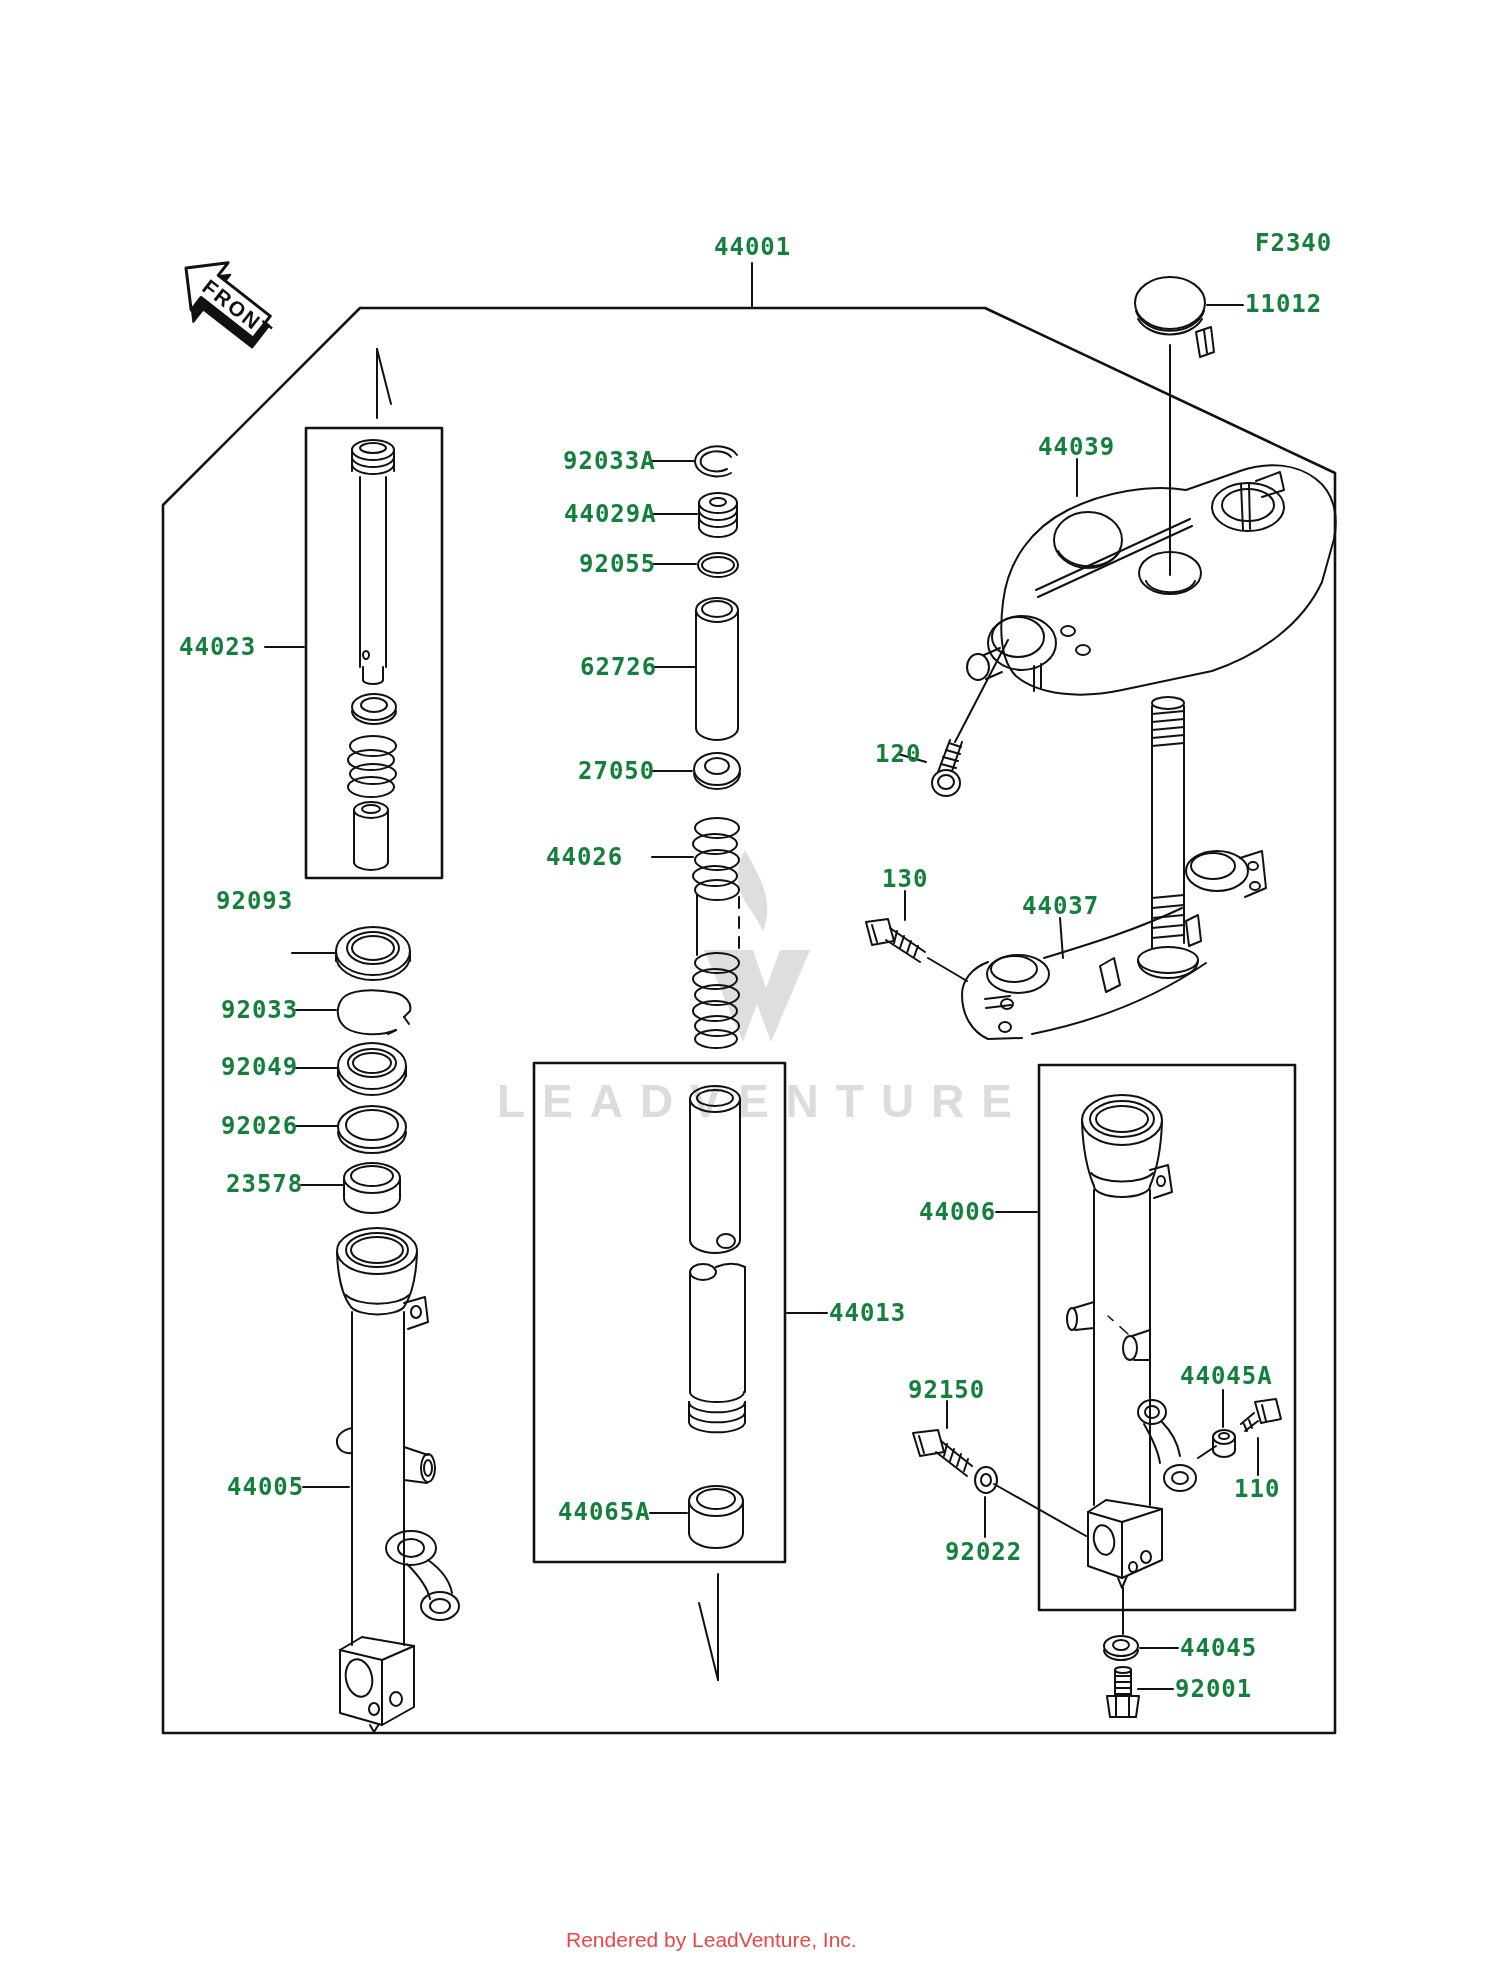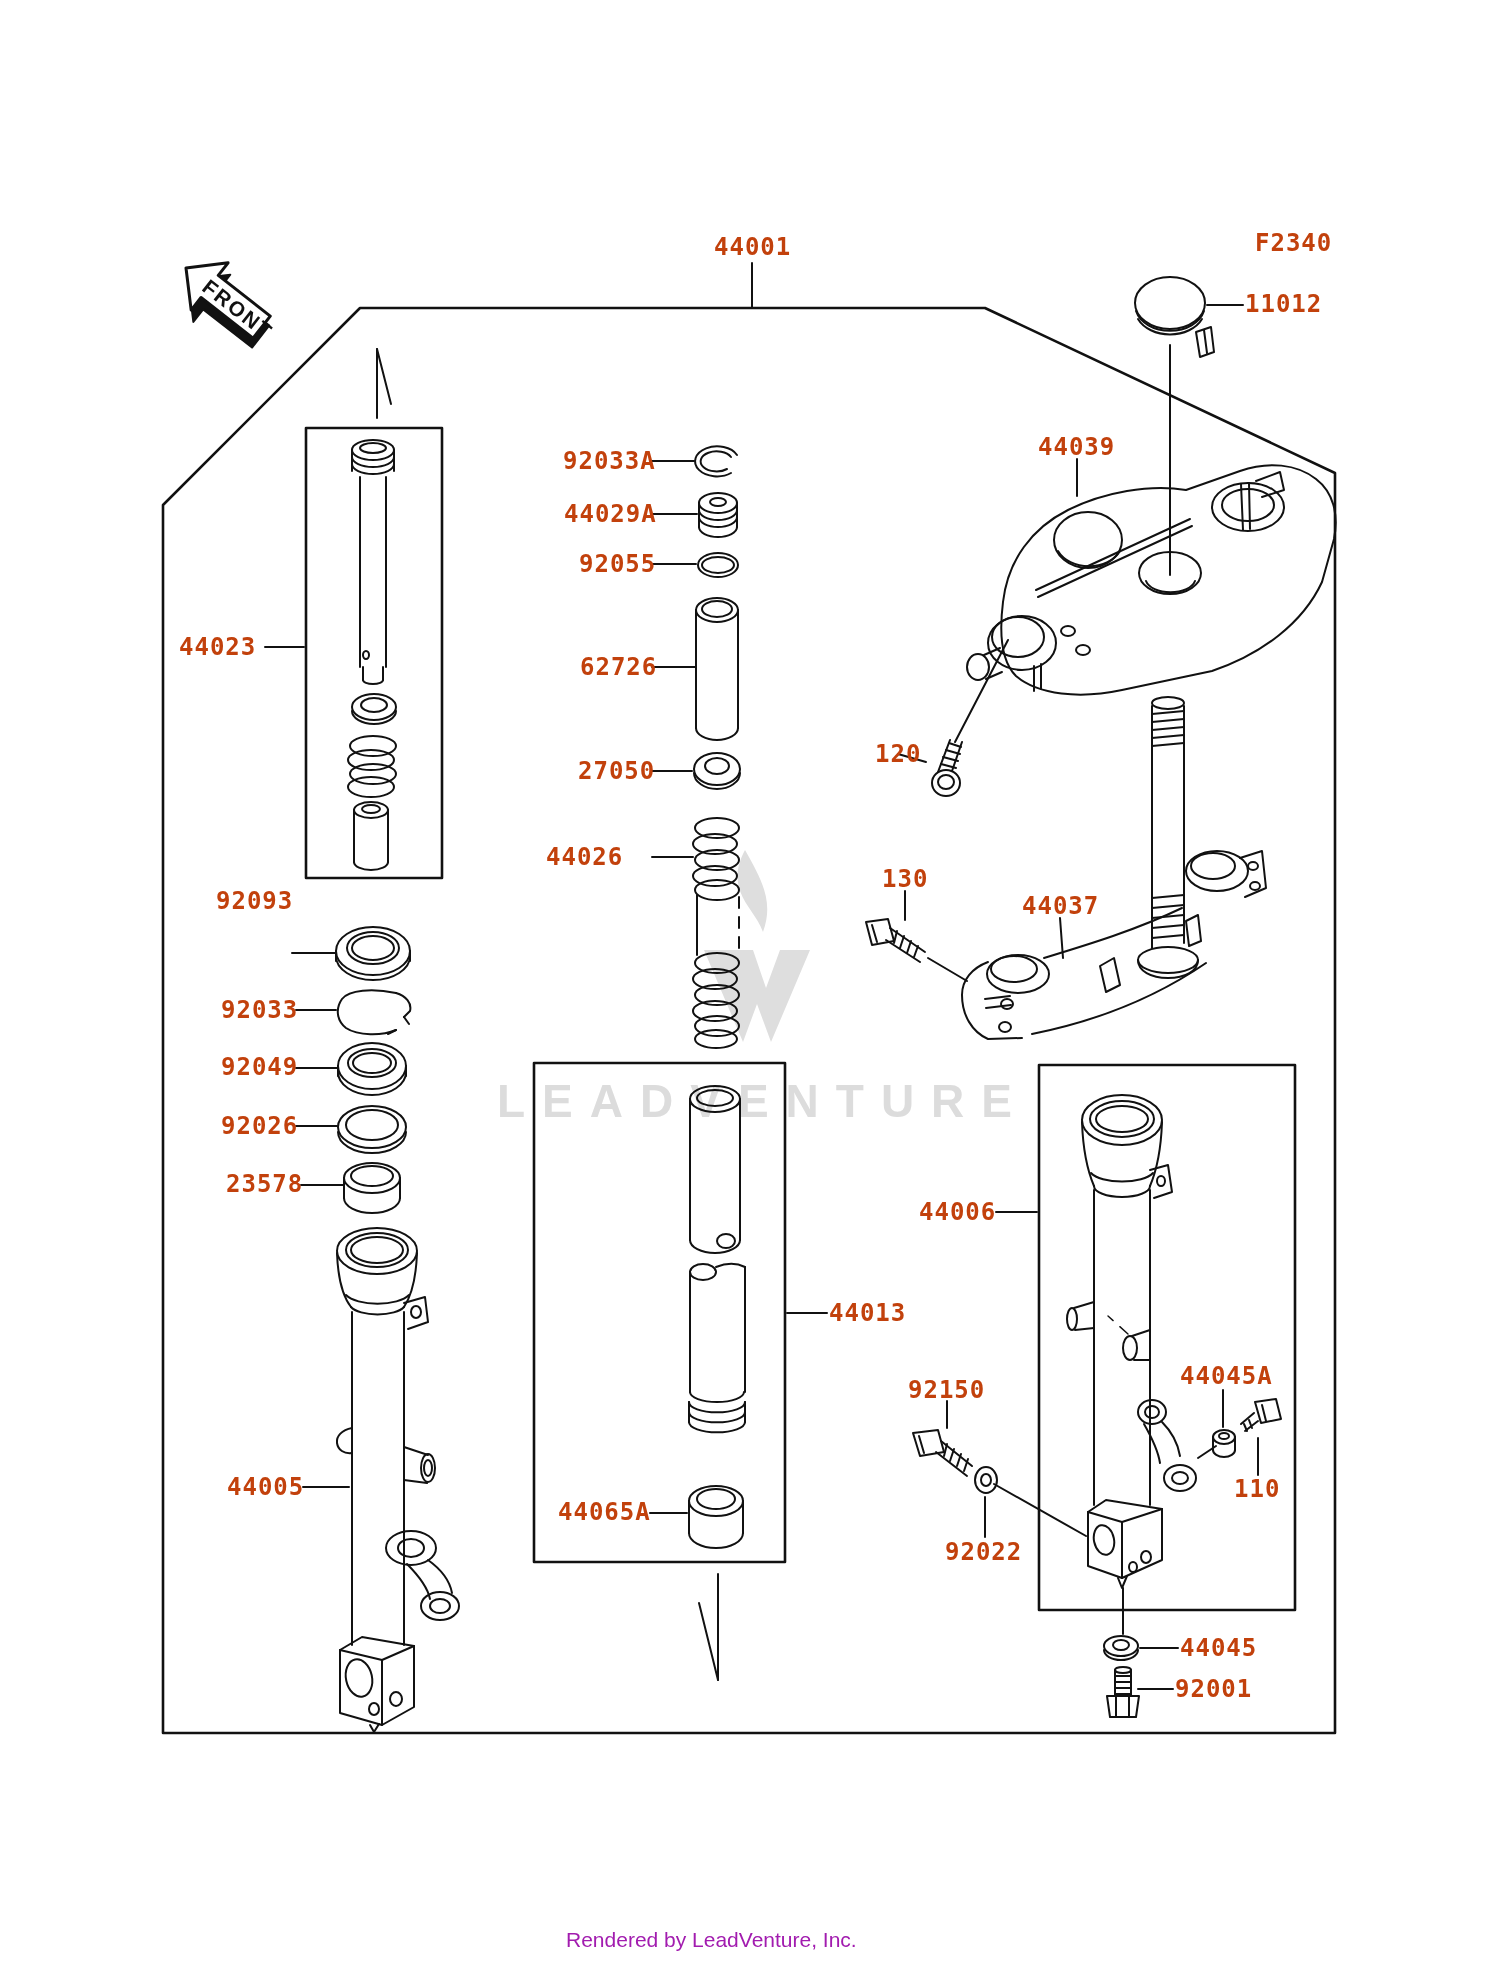--- a/index.html
+++ b/index.html
@@ -16,24 +16,24 @@
   #art .lead  { stroke-width:1.7; }
   #art .thin  { stroke-width:1.4; }
   #art .hid   { stroke-dasharray:11 9; }
   #art .wm    { fill:#dedede; stroke:none; }
   #art text.wmtext { fill:#dcdcdc; stroke:none; font-family:"Liberation Sans",sans-serif; font-weight:bold; font-size:46px; letter-spacing:17px; }
   #art .shadow { fill:#111; stroke:#111; }
   #art .face   { fill:#fff; stroke:#111; stroke-width:3; }
   #art text.fronttxt { fill:#111; stroke:none; font-family:"Liberation Sans",sans-serif; font-weight:bold; font-size:21px; letter-spacing:2px; }
   .plabel {
     position:absolute; font-family:"DejaVu Sans Mono", monospace; font-weight:bold;
-    font-size:24px; letter-spacing:1px; color:#c2410c; white-space:nowrap; line-height:1;
+    font-size:24px; letter-spacing:1px; color:#15803d; white-space:nowrap; line-height:1;
   }
   #footer {
-    position:absolute; left:566px; top:1928px; color:#a21caf;
+    position:absolute; left:566px; top:1928px; color:#ef4444;
     font-family:"Liberation Sans", sans-serif; font-size:21px; letter-spacing:0px;
   }
 </style>
 </head>
 <body>
 
 <div id="canvas">
 
 <svg id="art" width="1500" height="1962" viewBox="0 0 1500 1962">
 

